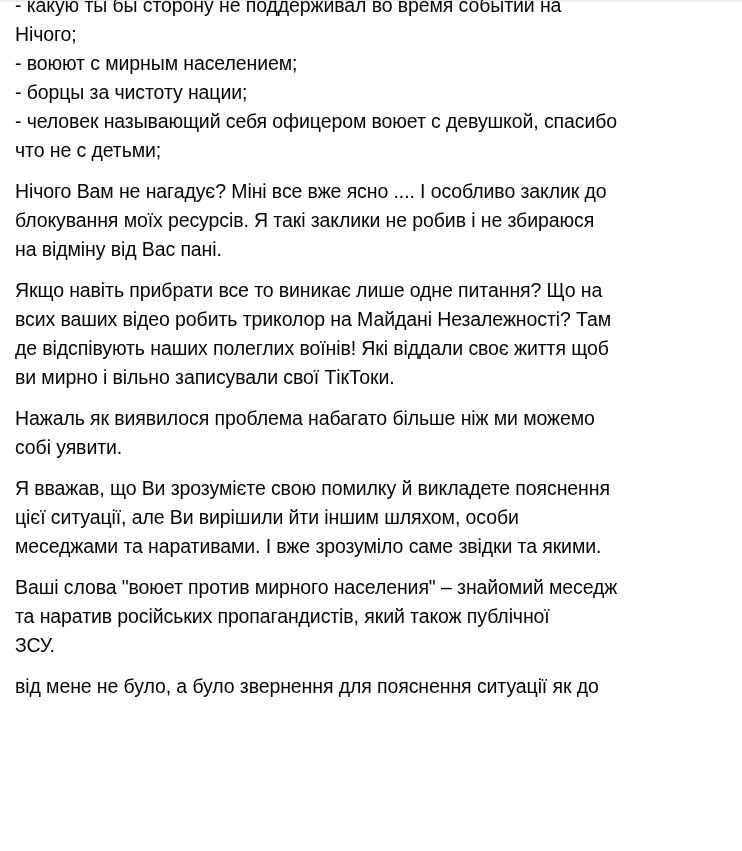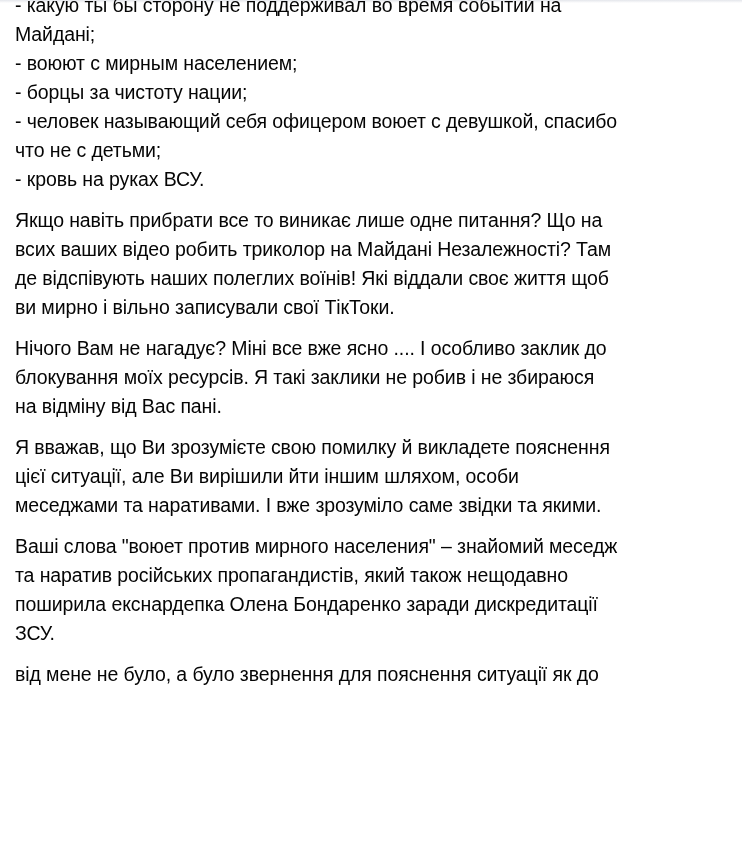--- a/index.html
+++ b/index.html
@@ -20,45 +20,47 @@
   }
 </style>
 </head>
 <body>
 
 <div class="top-shadow"></div>
 
 <div class="post-body">
   <div class="para">
     <span class="line">- какую ты бы сторону не поддерживал во время событий на</span>
-    <span class="line">Майдані;</span>
+    <span class="line">Нічого;</span>
     <span class="line">- воюют с мирным населением;</span>
     <span class="line">- борцы за чистоту нации;</span>
     <span class="line">- человек называющий себя офицером воюет с девушкой, спасибо</span>
     <span class="line">что не с детьми;</span>
-    <span class="line">- кровь на руках ВСУ.</span>
+  </div>
+  <div class="para">
+    <span class="line">Нічого Вам не нагадує? Міні все вже ясно .... І особливо заклик до</span>
+    <span class="line">блокування моїх ресурсів. Я такі заклики не робив і не збираюся</span>
+    <span class="line">на відміну від Вас пані.</span>
   </div>
   <div class="para">
     <span class="line">Якщо навіть прибрати все то виникає лише одне питання? Що на</span>
     <span class="line">всих ваших відео робить триколор на Майдані Незалежності? Там</span>
     <span class="line">де відспівують наших полеглих воїнів! Які віддали своє життя щоб</span>
     <span class="line">ви мирно і вільно записували свої ТікТоки.</span>
   </div>
   <div class="para">
-    <span class="line">Нічого Вам не нагадує? Міні все вже ясно .... І особливо заклик до</span>
-    <span class="line">блокування моїх ресурсів. Я такі заклики не робив і не збираюся</span>
-    <span class="line">на відміну від Вас пані.</span>
+    <span class="line">Нажаль як виявилося проблема набагато більше ніж ми можемо</span>
+    <span class="line">собі уявити.</span>
   </div>
   <div class="para">
     <span class="line">Я вважав, що Ви зрозумієте свою помилку й викладете пояснення</span>
     <span class="line">цієї ситуації, але Ви вирішили йти іншим шляхом, особи</span>
     <span class="line">меседжами та наративами. І вже зрозуміло саме звідки та якими.</span>
   </div>
   <div class="para">
     <span class="line">Ваші слова "воюет против мирного населения" – знайомий меседж</span>
-    <span class="line">та наратив російських пропагандистів, який також нещодавно</span>
-    <span class="line">поширила екснардепка Олена Бондаренко заради дискредитації</span>
+    <span class="line">та наратив російських пропагандистів, який також публічної</span>
     <span class="line">ЗСУ.</span>
   </div>
   <div class="para">
     <span class="line">від мене не було, а було звернення для пояснення ситуації як до</span>
   </div>
 </div>
 
 </body></html>

